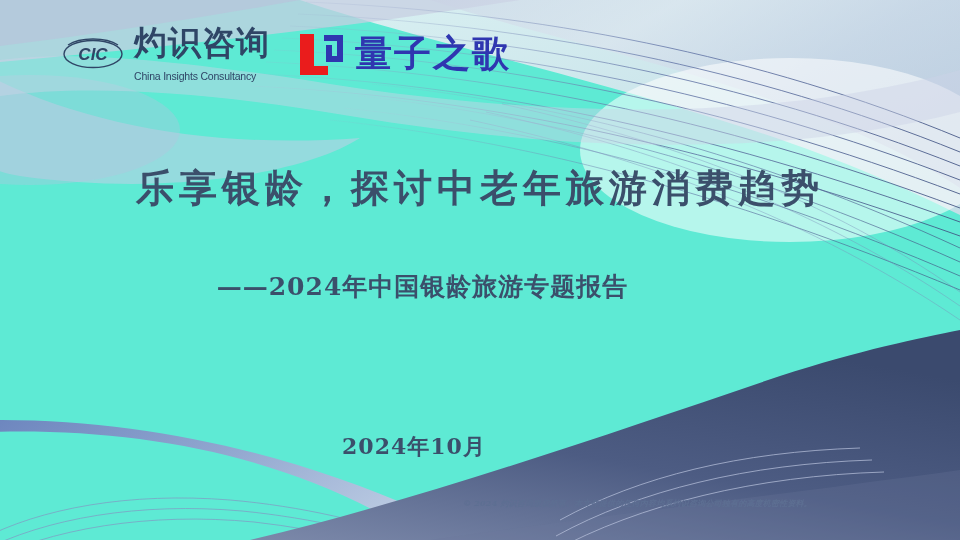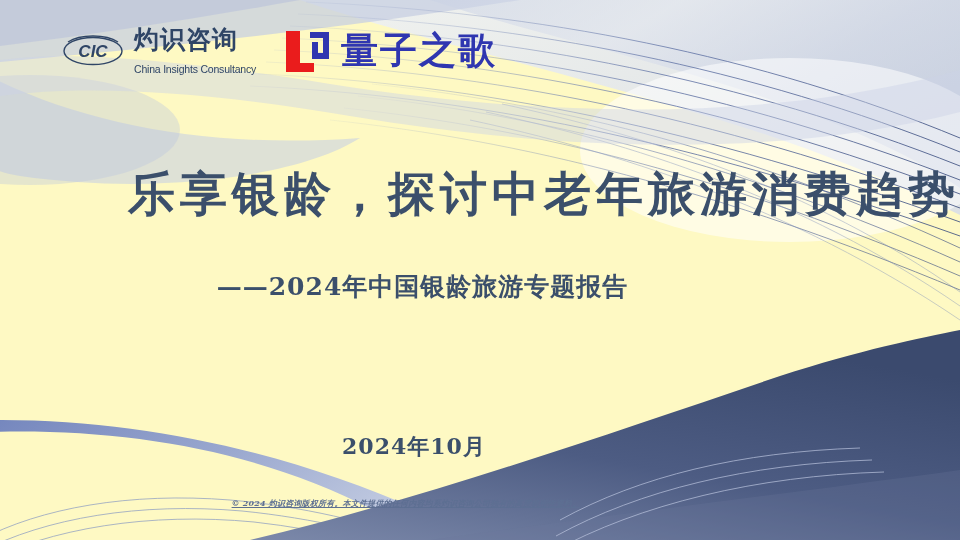--- a/index.html
+++ b/index.html
@@ -8,21 +8,21 @@
     background: #ffffff;
   }
   body {
     font-family: "Liberation Sans", sans-serif;
   }
   #slide {
     position: relative;
     width: 960px;
     height: 540px;
     overflow: hidden;
-    background: #fef9c3;
+    background: #5eead4;
   }
   #bg-svg {
     position: absolute;
     left: 0;
     top: 0;
     width: 960px;
     height: 540px;
   }
 
   
@@ -45,21 +45,21 @@
     height: 40px;
     position: relative;
   }
   .cic-words {
     display: flex;
     flex-direction: column;
     line-height: 1;
   }
   .cic-cn {
     font-family: "Liberation Sans", sans-serif;
-    font-size: 25px;
+    font-size: 33px;
     font-weight: bold;
     color: #2f4566;
     letter-spacing: 1px;
   }
   .cic-en {
     font-family: "Liberation Sans", sans-serif;
     font-size: 10.5px;
     color: #2f4566;
     letter-spacing: -0.2px;
     margin-top: 12px;
@@ -80,23 +80,23 @@
     color: #2f36b0;
     letter-spacing: 2px;
   }
 
   
   .main-title {
     position: absolute;
     left: 0;
     top: 163px;
     width: 960px;
-    text-align: right;
-    font-family: "DejaVu Serif", "Liberation Serif", serif;
-    font-size: 47px;
+    text-align: center;
+    font-family: "DejaVu Serif", "Liberation Serif", serif;
+    font-size: 38px;
     font-weight: bold;
     color: #3b4f6b;
     letter-spacing: 5px;
     z-index: 5;
     white-space: nowrap;
   }
   .sub-title {
     position: absolute;
     left: 0;
     top: 270px;
@@ -123,29 +123,28 @@
     font-weight: bold;
     color: #3b4f6b;
     letter-spacing: 1px;
     z-index: 5;
   }
   .footer-note {
     position: absolute;
     left: 0;
     top: 498px;
     width: 812px;
-    text-align: center;
+    text-align: right;
     font-family: "DejaVu Serif", "Liberation Serif", serif;
     font-size: 8px;
     font-style: italic;
     font-weight: bold;
     color: #5d6f92;
     letter-spacing: 0.2px;
     z-index: 5;
-    text-decoration: underline;
   }
 </style>
 </head>
 <body>
 
 <div id="slide">
 
   <svg id="bg-svg" viewBox="0 0 960 540" xmlns="http://www.w3.org/2000/svg">
     <defs>
       <linearGradient id="gradTop" x1="0" y1="0" x2="1" y2="0.6">

